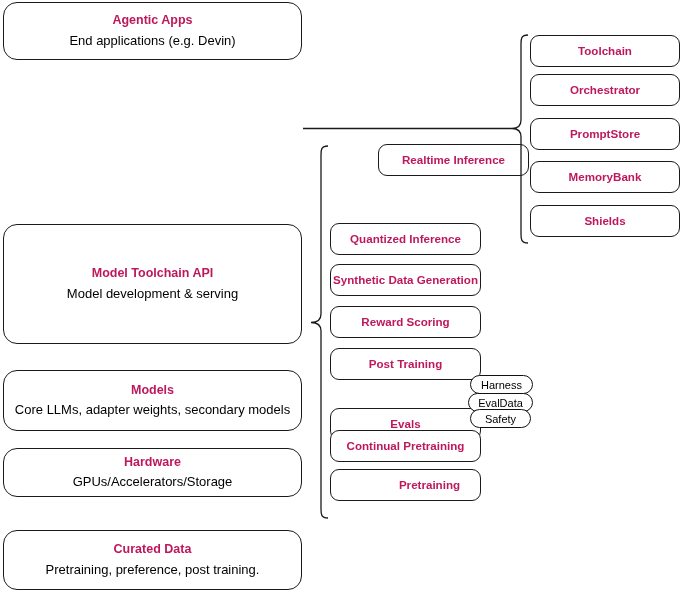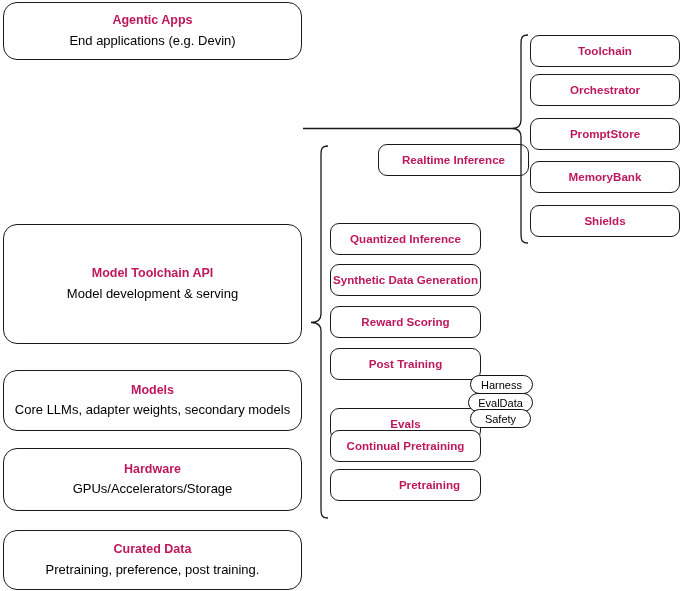--- a/index.html
+++ b/index.html
@@ -135,21 +135,21 @@
   <div class="node layer" style="top:224px; height:120px;">
     <div class="title">Model Toolchain API</div>
     <div class="subtitle">Model development &amp; serving</div>
   </div>
 
   <div class="node layer" style="top:370px; height:61px;">
     <div class="title">Models</div>
     <div class="subtitle">Core LLMs, adapter weights, secondary models</div>
   </div>
 
-  <div class="node layer" style="top:448px; height:63px;">
+  <div class="node layer" style="top:448px; height:49px;">
     <div class="title">Hardware</div>
     <div class="subtitle">GPUs/Accelerators/Storage</div>
   </div>
 
   <div class="node layer" style="top:530px; height:60px;">
     <div class="title">Curated Data</div>
     <div class="subtitle">Pretraining, preference, post training.</div>
   </div>
 
   <div class="node chip mid-chip" style="top:144px;margin-left:48px;">

